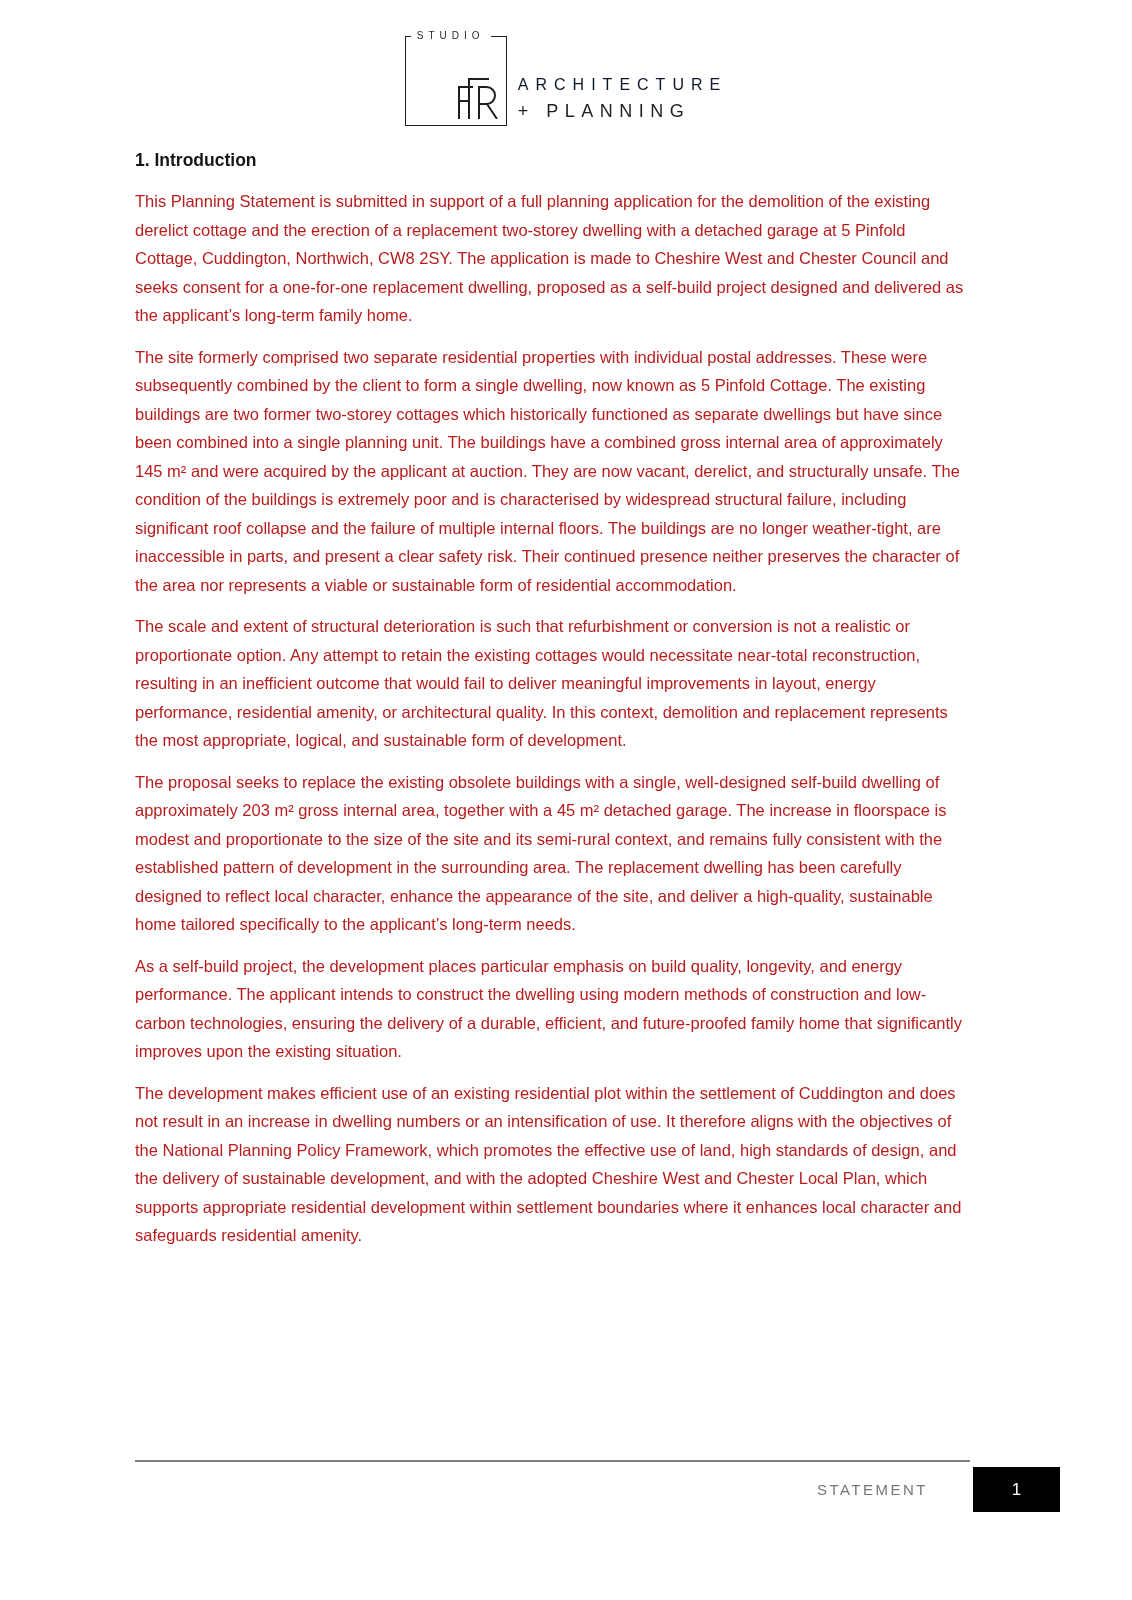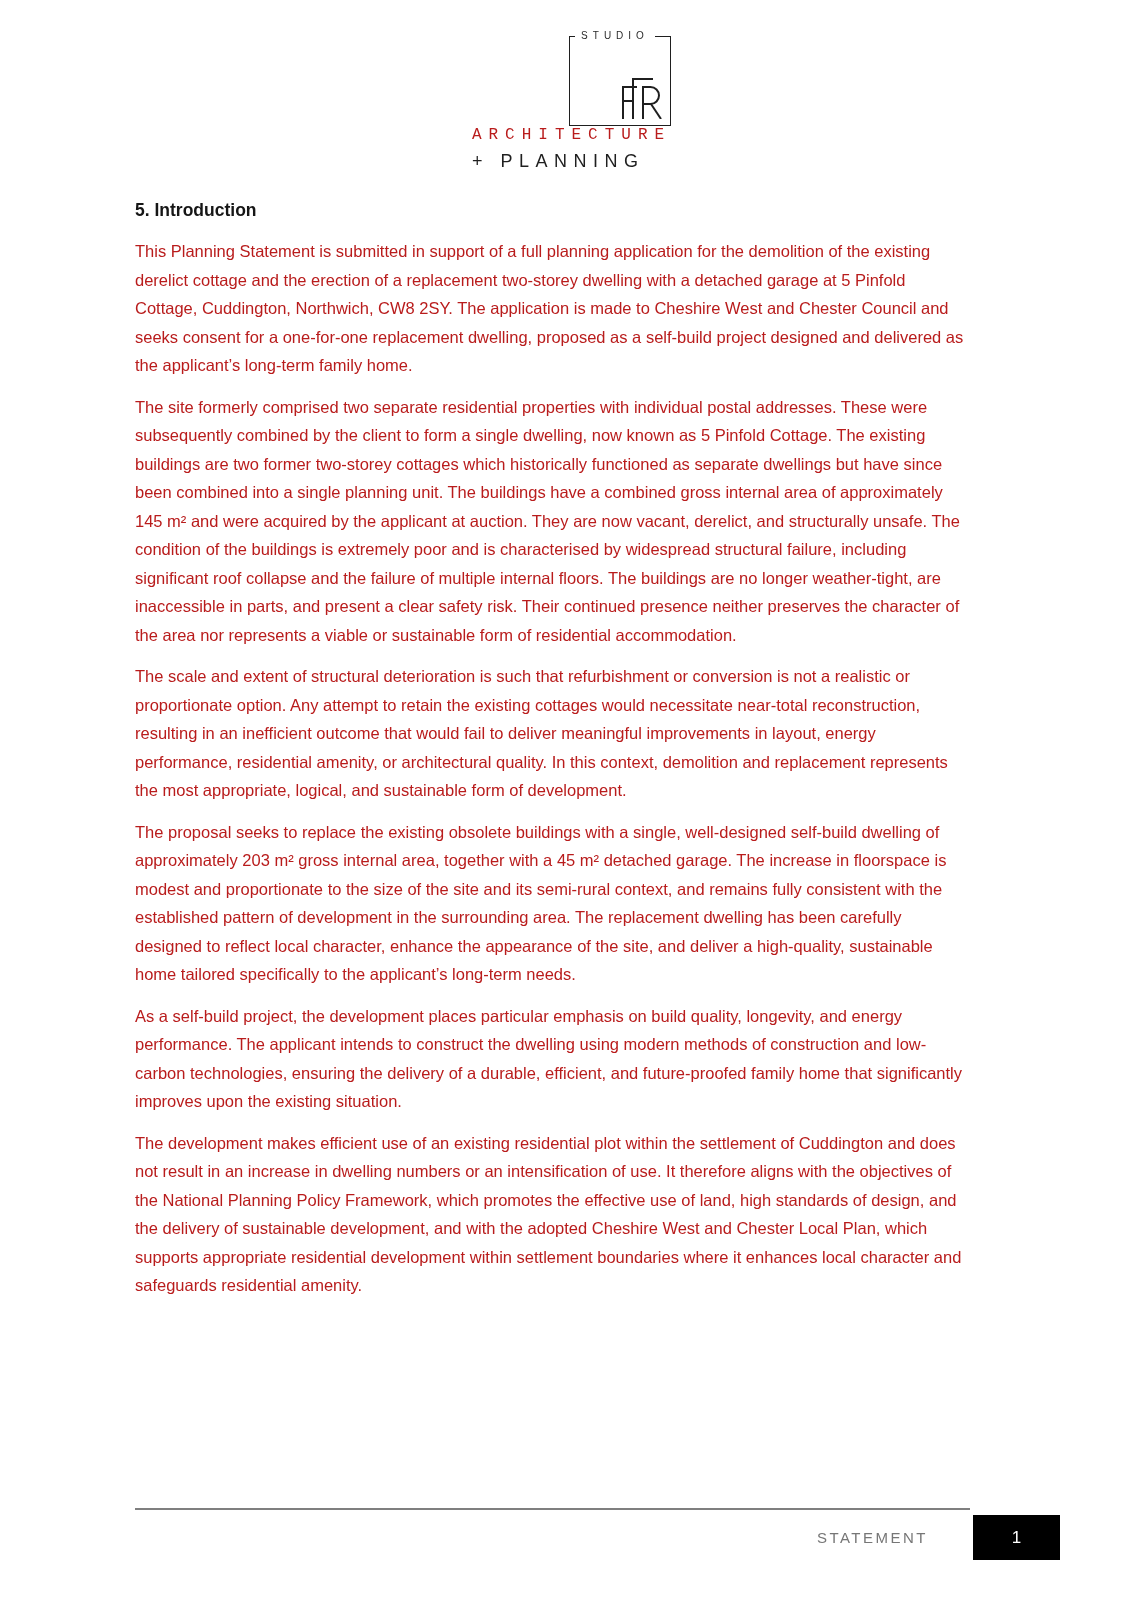--- a/index.html
+++ b/index.html
@@ -17,21 +17,20 @@
     background: #ffffff;
     overflow: hidden;
   }
 
   
   .logo {
     display: flex;
     align-items: flex-end;
     width: fit-content;
     margin: 36px auto 16px auto;
-    flex-direction: column;
   }
   .logo-box {
     position: relative;
     width: 102px;
     height: 90px;
     border: 1.5px solid #1f1f1f;
   }
   .studio {
     position: absolute;
     top: -7px;
@@ -49,23 +48,22 @@
     bottom: 6px;
     line-height: 0;
   }
   .logo-text {
     margin-left: 11px;
     margin-bottom: 4px;
   }
   .logo-arch {
     font-size: 16px;
     letter-spacing: 7px;
-    color: #b91c1c;
+    color: #0f172a;
     white-space: nowrap;
-    font-family: Liberation Mono, monospace;
   }
   .logo-plan {
     margin-top: 7px;
     font-size: 18px;
     letter-spacing: 6.5px;
     color: #1f1f1f;
     white-space: nowrap;
   }
 
   
@@ -84,21 +82,21 @@
     line-height: 28.5px;
     color: #b91c1c;
     margin-bottom: 13px;
     text-align: left;
   }
 
   
   .footer {
     position: absolute;
     left: 135px;
-    top: 1508px;
+    top: 1460px;
     width: 925px;
   }
   .footer-rule {
     width: 835px;
     height: 2px;
     background: #7f7f7f;
   }
   .footer-row {
     display: flex;
     justify-content: flex-end;
@@ -140,21 +138,21 @@
         </svg>
       </span>
     </div>
     <div class="logo-text">
       <div class="logo-arch">ARCHITECTURE</div>
       <div class="logo-plan">+ PLANNING</div>
     </div>
   </header>
 
   <main class="content">
-    <h1>5. Introduction</h1>
+    <h1>1. Introduction</h1>
     <p>This Planning Statement is submitted in support of a full planning application for the demolition of the existing derelict cottage and the erection of a replacement two-storey dwelling with a detached garage at 5 Pinfold Cottage, Cuddington, Northwich, CW8 2SY. The application is made to Cheshire West and Chester Council and seeks consent for a one-for-one replacement dwelling, proposed as a self-build project designed and delivered as the applicant’s long-term family home.</p>
     <p>The site formerly comprised two separate residential properties with individual postal addresses. These were subsequently combined by the client to form a single dwelling, now known as 5 Pinfold Cottage. The existing buildings are two former two-storey cottages which historically functioned as separate dwellings but have since been combined into a single planning unit. The buildings have a combined gross internal area of approximately 145 m² and were acquired by the applicant at auction. They are now vacant, derelict, and structurally unsafe. The condition of the buildings is extremely poor and is characterised by widespread structural failure, including significant roof collapse and the failure of multiple internal floors. The buildings are no longer weather-tight, are inaccessible in parts, and present a clear safety risk. Their continued presence neither preserves the character of the area nor represents a viable or sustainable form of residential accommodation.</p>
     <p>The scale and extent of structural deterioration is such that refurbishment or conversion is not a realistic or proportionate option. Any attempt to retain the existing cottages would necessitate near-total reconstruction, resulting in an inefficient outcome that would fail to deliver meaningful improvements in layout, energy performance, residential amenity, or architectural quality. In this context, demolition and replacement represents the most appropriate, logical, and sustainable form of development.</p>
     <p>The proposal seeks to replace the existing obsolete buildings with a single, well-designed self-build dwelling of approximately 203 m² gross internal area, together with a 45 m² detached garage. The increase in floorspace is modest and proportionate to the size of the site and its semi-rural context, and remains fully consistent with the established pattern of development in the surrounding area. The replacement dwelling has been carefully designed to reflect local character, enhance the appearance of the site, and deliver a high-quality, sustainable home tailored specifically to the applicant’s long-term needs.</p>
     <p>As a self-build project, the development places particular emphasis on build quality, longevity, and energy performance. The applicant intends to construct the dwelling using modern methods of construction and low-carbon technologies, ensuring the delivery of a durable, efficient, and future-proofed family home that significantly improves upon the existing situation.</p>
     <p>The development makes efficient use of an existing residential plot within the settlement of Cuddington and does not result in an increase in dwelling numbers or an intensification of use. It therefore aligns with the objectives of the National Planning Policy Framework, which promotes the effective use of land, high standards of design, and the delivery of sustainable development, and with the adopted Cheshire West and Chester Local Plan, which supports appropriate residential development within settlement boundaries where it enhances local character and safeguards residential amenity.</p>
   </main>
 
   <footer class="footer">
     <div class="footer-rule"></div>

